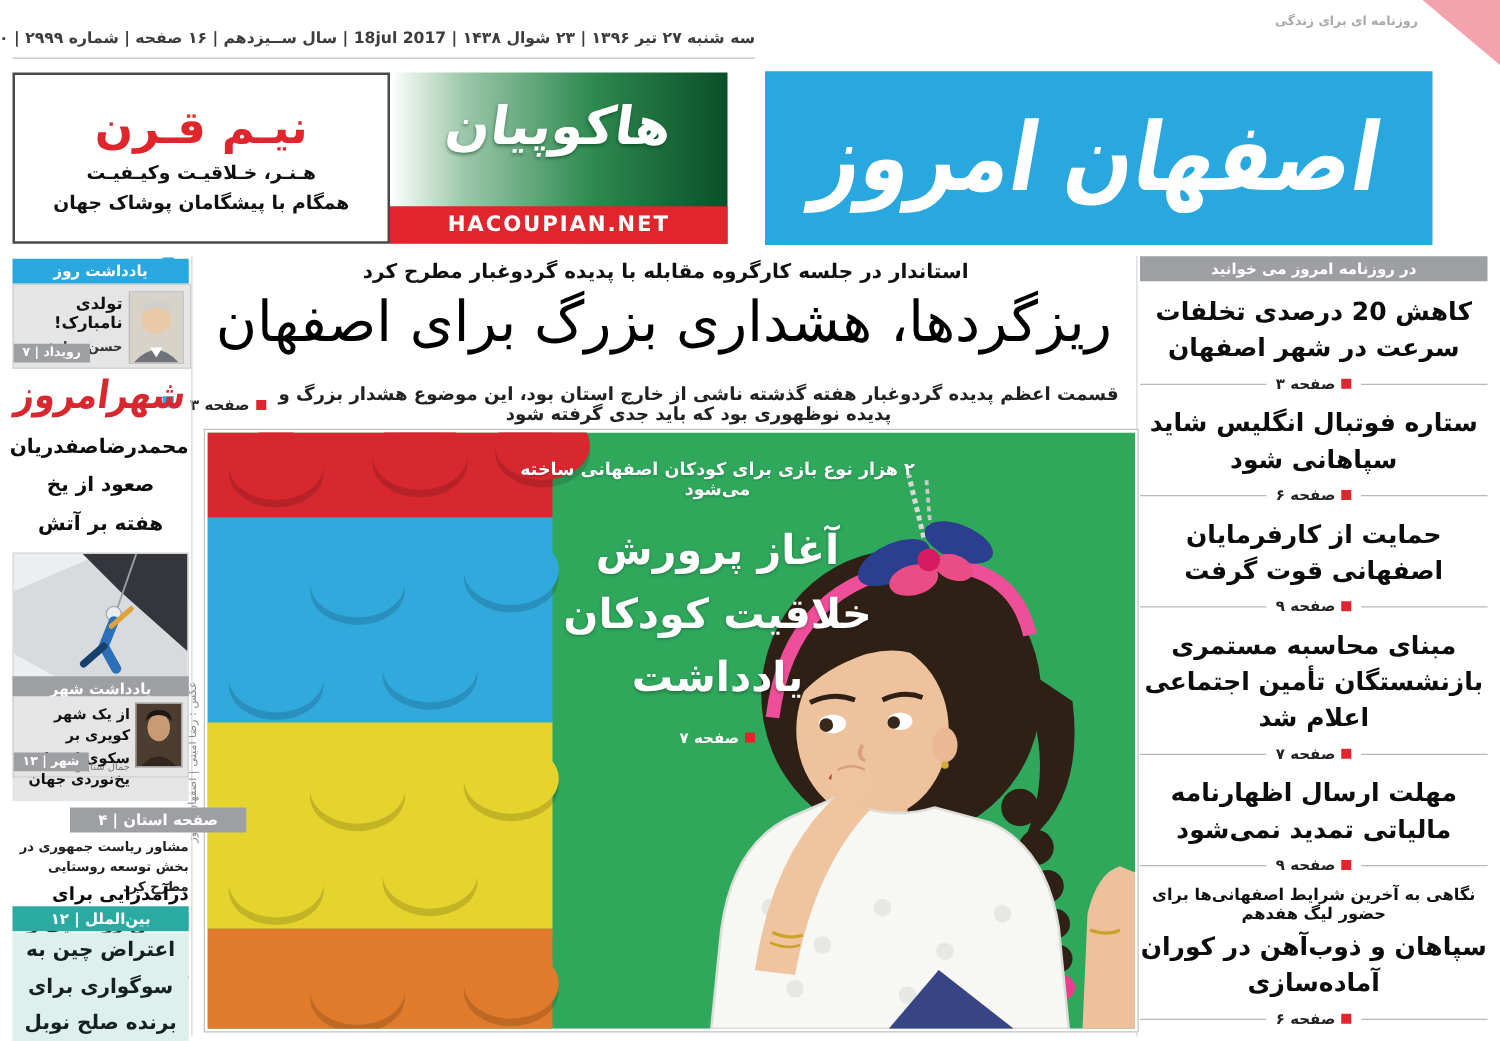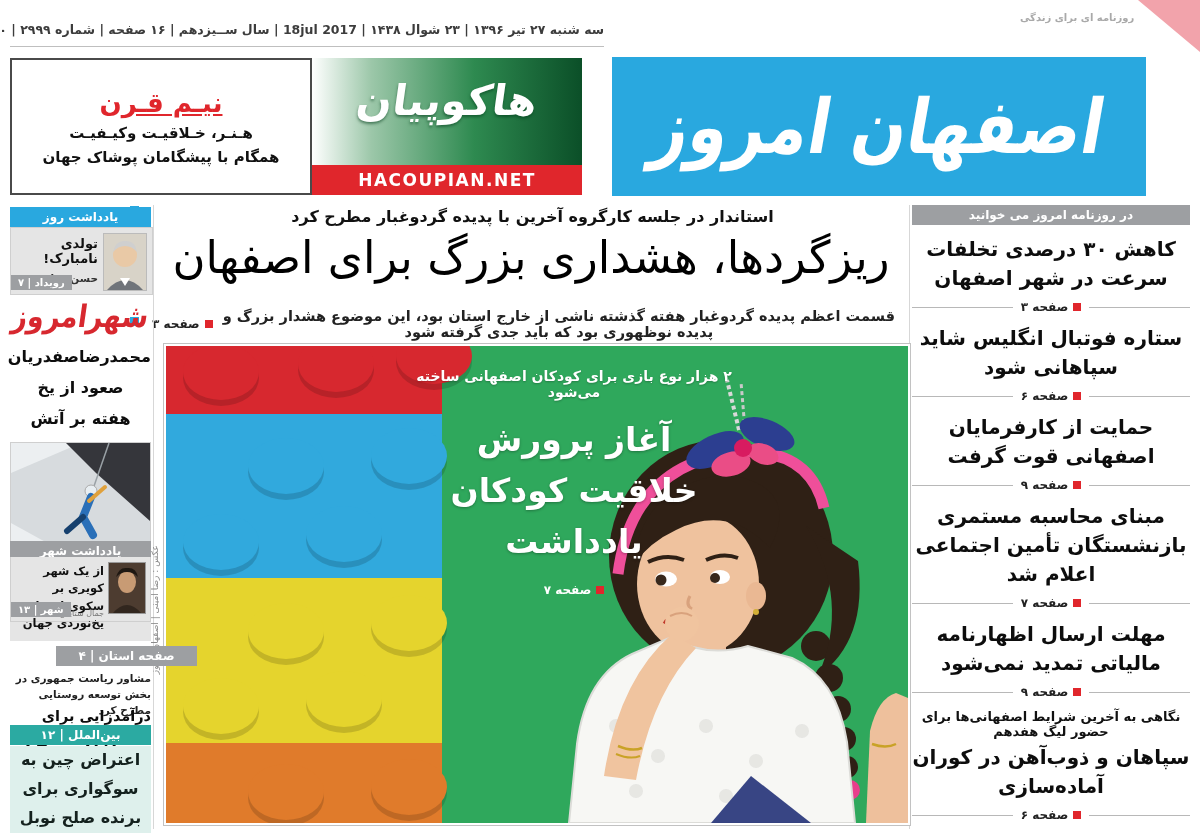--- a/index.html
+++ b/index.html
@@ -12,21 +12,21 @@
   .dateline{top:22px;left:12px;width:592px;font-size:12.5px;font-weight:bold;color:#3c3c3c;direction:rtl;text-align:right;white-space:nowrap;}
   .date-rule{top:46px;left:10px;width:594px;height:0;border-top:1px solid #bfbfbf;}
   
   .masthead{top:57px;left:612px;width:534px;height:139px;background:#29a8df;display:flex;align-items:center;justify-content:center;}
   .masthead .cal{color:#fff;font-size:64px;font-weight:bold;transform:skewX(-10deg) scaleY(1.18);white-space:nowrap;}
   .tagline{top:12px;left:1020px;width:170px;text-align:left;font-size:10px;font-weight:bold;color:#a9a9a9;direction:rtl;z-index:3;}
   .ribbon{top:0;right:0;width:0;height:0;border-top:52px solid #f2a3ab;border-left:62px solid transparent;z-index:2;}
   
   .ad{top:58px;left:10px;width:572px;height:137px;}
   .ad .txtbox{position:absolute;left:0;top:0;width:298px;height:133px;border:2px solid #4a4a4a;background:#fff;direction:rtl;text-align:center;display:flex;flex-direction:column;justify-content:center;gap:6px;}
-  .ad .t1{color:#e0262c;font-size:26px;font-weight:bold;letter-spacing:1px;text-decoration:underline;}
+  .ad .t1{color:#e0262c;font-size:36px;font-weight:bold;letter-spacing:1px;}
   .ad .t2,.ad .t3{font-size:15px;font-weight:bold;color:#111;}
   .ad .greenbox{position:absolute;left:302px;top:0;width:270px;height:137px;background:linear-gradient(90deg,#ffffff 0%,#9cc7a9 22%,#2e8a50 60%,#0b4f28 100%);}
   .ad .brand{position:absolute;width:100%;top:18px;text-align:center;color:#fff;font-size:42px;font-weight:bold;transform:skewX(-8deg);text-shadow:0 2px 3px rgba(0,60,25,.55);}
   .ad .redstrip{position:absolute;left:0;bottom:0;width:100%;height:30px;background:#e0262c;display:flex;align-items:center;justify-content:center;color:#fff;font-size:17px;font-weight:bold;letter-spacing:1.5px;}
   
   .lead-kicker{top:207px;left:160px;width:745px;text-align:center;font-size:16px;font-weight:bold;direction:rtl;color:#111;}
   .lead-headline{top:228px;left:156px;width:750px;text-align:center;font-size:45px;line-height:1.35;font-weight:normal;direction:rtl;color:#000;letter-spacing:-1px;}
   .lead-subrow{top:308px;left:152px;width:753px;display:flex;direction:rtl;align-items:center;}
   .lead-subrow .sub{flex:1;text-align:center;font-size:14.5px;font-weight:bold;color:#222;}
   .pgbadge{display:inline-flex;align-items:center;gap:5px;font-size:12px;font-weight:bold;color:#222;white-space:nowrap;}
@@ -104,21 +104,21 @@
     <div class="t3">همگام با پیشگامان پوشاک جهان</div>
   </div>
   <div class="greenbox">
     <div class="brand">هاکوپیان</div>
     <div class="redstrip">HACOUPIAN.NET</div>
   </div>
 </div>
 
 <div class="abs bluesq bs1"></div>
 <div class="abs bluesq bs2"></div>
-<div class="abs lead-kicker">استاندار در جلسه کارگروه آخرین با پدیده گردوغبار مطرح کرد</div>
+<div class="abs lead-kicker">استاندار در جلسه کارگروه مقابله با پدیده گردوغبار مطرح کرد</div>
 <div class="abs lead-headline">ریزگردها، هشداری بزرگ برای اصفهان</div>
 <div class="abs lead-subrow">
   <div class="sub">قسمت اعظم پدیده گردوغبار هفته گذشته ناشی از خارج استان بود، این موضوع هشدار بزرگ و پدیده نوظهوری بود که باید جدی گرفته شود</div>
   <span class="pgbadge">
     <span class="sq"></span>
     <span>صفحه ۳</span>
   </span>
 </div>
 
 <div class="abs vline vl-left"></div>
@@ -244,21 +244,21 @@
       </span>
     </div>
   </div>
 </div>
 <div class="abs photo-credit">عکس : رضا امینی | اصفهان امروز</div>
 
 <div class="abs rrail">
   <div class="bar bar-gray">در روزنامه امروز می خوانید</div>
 
   <div class="ritem">
-    <div class="rt">کاهش ۳۰ درصدی تخلفات سرعت در شهر اصفهان</div>
+    <div class="rt">کاهش 20 درصدی تخلفات سرعت در شهر اصفهان</div>
     <div class="pgref">
         <span class="pgbadge">
           <span class="sq"></span>
           <span>صفحه ۳</span>
         </span>
       </div>
   </div>
 
   <div class="ritem">
     <div class="rt">ستاره فوتبال انگلیس شاید سپاهانی شود</div>

